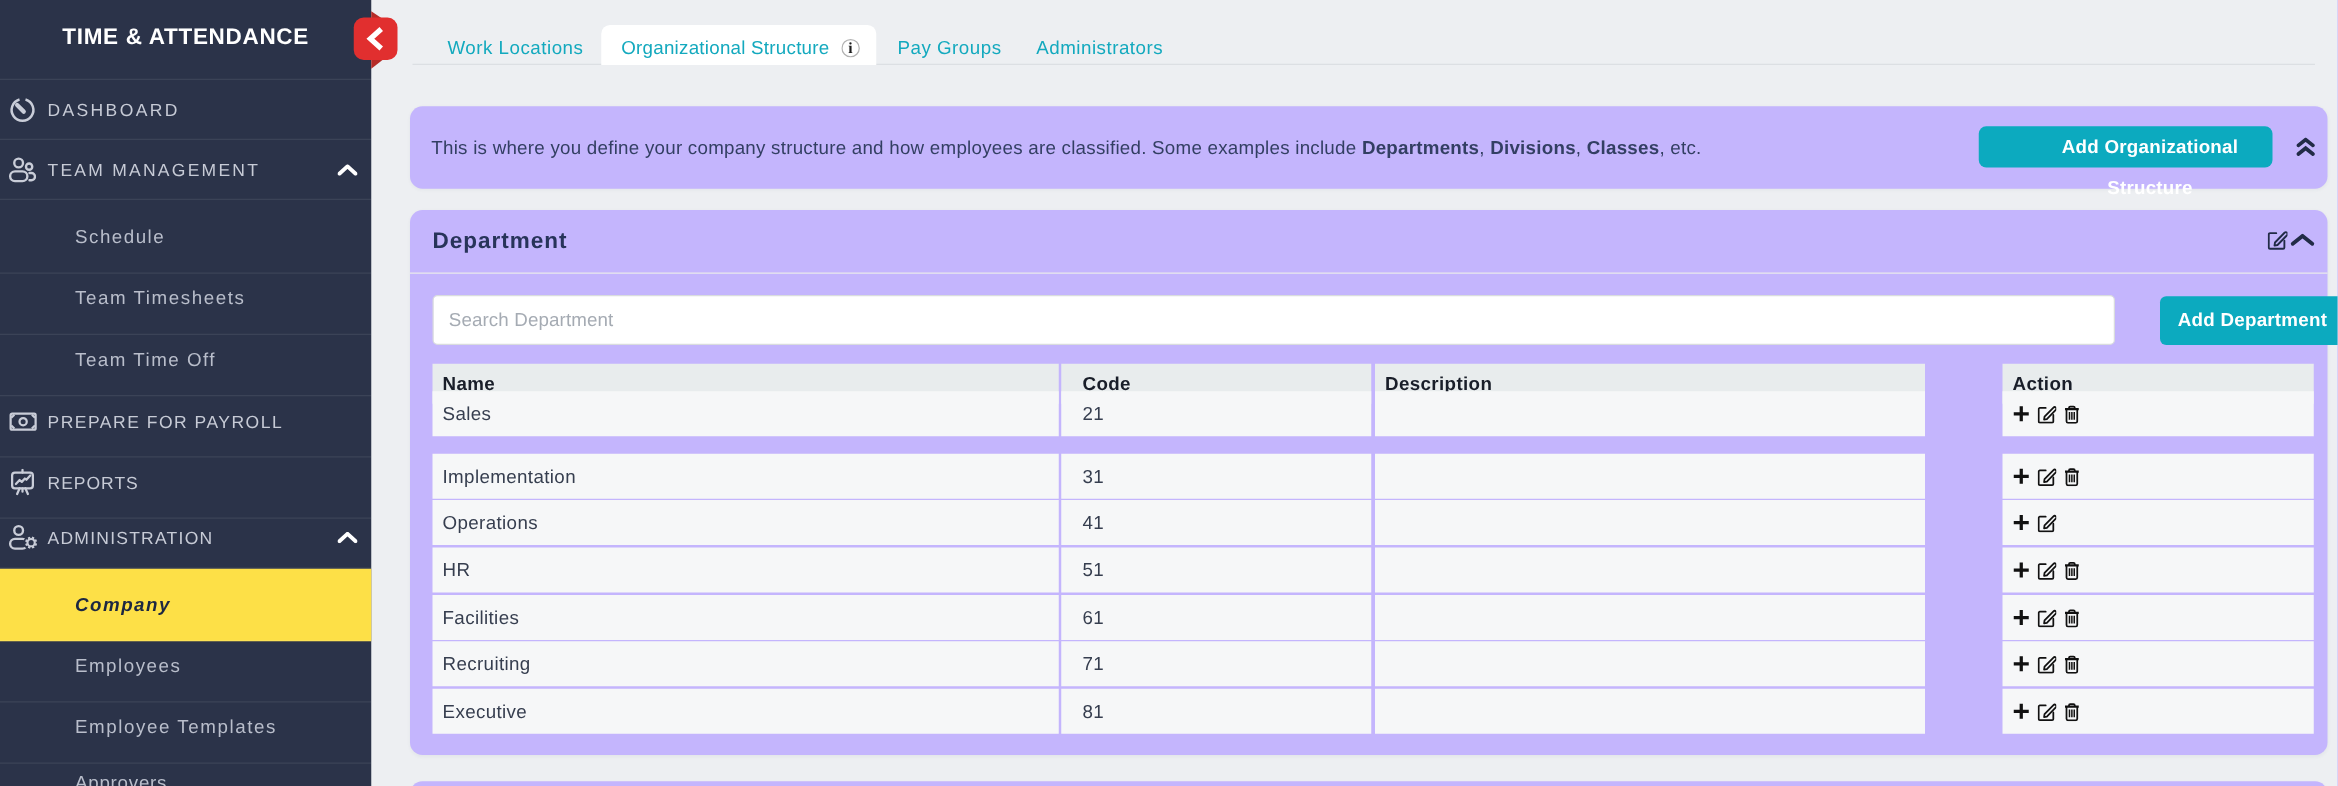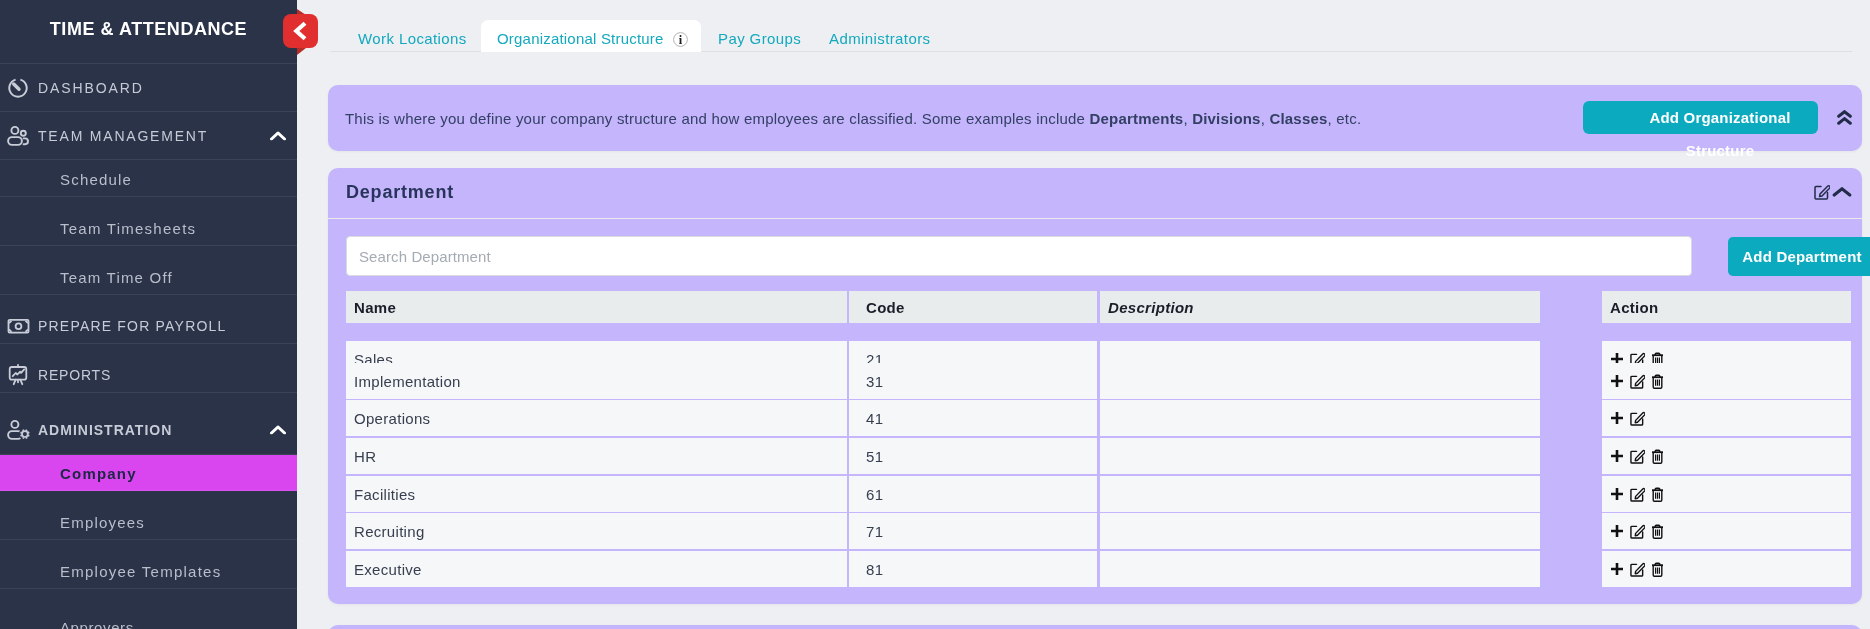--- a/index.html
+++ b/index.html
@@ -3,28 +3,28 @@
 <meta charset="utf-8">
 <style>
   * { margin:0; padding:0; box-sizing:border-box; }
   html,body { width:1870px; height:629px; overflow:hidden; }
   body { font-family:"Liberation Sans", sans-serif; background:#edeff2; position:relative; }
 
   
   #sidebar { position:absolute; left:0; top:0; width:297px; height:629px; background:#2b3349; }
   #sb-title { position:absolute; left:0; top:19px; width:297px; text-align:center; color:#fff;
     font-size:18px; font-weight:700; letter-spacing:0.55px; }
-  .sb-row { position:absolute; left:0; width:297px; height:36px;
+  .sb-row { position:absolute; left:0; width:297px; height:58px;
     border-bottom:1px solid rgba(255,255,255,0.08); color:#c7cbd6; }
   .sb-row .txt { position:absolute; left:38px; top:50%; transform:translateY(-50%);
     font-size:14px; letter-spacing:1.6px; }
   .sb-row .sub { left:60px; font-size:15px; letter-spacing:0.6px; color:#b9becb; }
   .sb-row svg.mi { position:absolute; left:7px; top:50%; transform:translateY(-50%); }
   .sb-row svg.chev { position:absolute; right:11px; top:50%; transform:translateY(-50%); }
-  .sb-sel { background:#d946ef; color:#1c2742; }
+  .sb-sel { background:#fde047; color:#1c2742;font-style:italic; }
   .sb-sel .sub { color:#1c2742; font-weight:700; letter-spacing:0.4px; }
 
   
   #redbtn { position:absolute; left:283px; top:14px; width:35px; height:34px; background:#e12f2f; border-radius:8px; z-index:5; }
   #redtail-t { position:absolute; left:297px; top:9px; width:0; height:0; z-index:4;
     border-left:9px solid #b52c28; border-top:6px solid transparent; }
   #redtail-b { position:absolute; left:297px; top:48px; width:0; height:0; z-index:4;
     border-left:9px solid #b52c28; border-bottom:7px solid transparent; }
 
   
@@ -50,21 +50,21 @@
   #btn-ad { position:absolute; left:1400px; top:69px; width:148px; height:39px; background:#0caabf; border-radius:5px;
     color:#fff; font-weight:700; font-size:15px; text-align:center; line-height:39px; letter-spacing:0.2px; }
 
   
   #tbl { position:absolute; left:18px; top:123px; width:1505px; }
   .trow { position:absolute; left:0; width:1505px; }
   .cell { position:absolute; top:0; height:100%; display:flex; align-items:center; padding-left:8px;
     font-size:15px; color:#363e4f; letter-spacing:0.3px; }
   .c1 { left:0; width:501px; }
   .c2 { left:503px; width:248px;padding-left:17px; }
-  .c3 { left:754px; width:440px;font-style:italic; }
+  .c3 { left:754px; width:440px; }
   .c4 { left:1256px; width:249px; }
   .hrow { height:32px; }
   .hrow .cell { background:#e8eced; font-weight:700; color:#191e29; }
   .drow { height:36px; }
   .drow .cell { background:#f6f7f8; }
   .icons { display:flex; align-items:center; gap:6px; }
 </style>
 </head>
 <body>
 
@@ -115,21 +115,21 @@
   <div class="sb-row" style="top:357px;padding-left:28px;">
     <svg class="mi" width="22" height="22" viewBox="0 0 22 22" fill="none" stroke="#c9cdd8" stroke-width="1.8" stroke-linecap="round" stroke-linejoin="round">
       <path d="M11 0.9 v2.1"></path>
       <rect x="2.7" y="3" width="16.6" height="12.6" rx="2.2"></rect>
       <path d="M5.7 12.2 l3-3.2 1.7 1.5 2.5-2.7 1.2 1 3.1-3.4"></path>
       <path d="M8.7 15.6 L6.7 20.2 M13.3 15.6 L15.3 20.2 M11 15.6 V18.3"></path>
     </svg>
     <span class="txt" style="letter-spacing:0.8px;">REPORTS</span>
   </div>
 
-  <div class="sb-row" style="top:406px;height:49px;font-weight:bold;">
+  <div class="sb-row" style="top:406px;height:49px;">
     <svg class="mi" width="24" height="22" viewBox="0 0 24 22" fill="none" stroke="#c9cdd8" stroke-width="1.9" stroke-linecap="round" stroke-linejoin="round">
       <circle cx="7.9" cy="5.4" r="3.5"></circle>
       <rect x="1.1" y="12.1" width="13.8" height="7.8" rx="3.9"></rect>
       <circle cx="17.9" cy="15.1" r="6.1" fill="#2b3349" stroke="none"></circle>
       <circle cx="17.9" cy="15.1" r="2.9" stroke-width="1.7"></circle>
       <path d="M21.05 16.37 L22.35 16.90 M19.23 18.23 L19.78 19.52 M16.63 18.25 L16.10 19.55 M14.77 16.43 L13.48 16.98 M14.75 13.83 L13.45 13.30 M16.57 11.97 L16.02 10.68 M19.17 11.95 L19.70 10.65 M21.03 13.77 L22.32 13.22" stroke-width="1.9" stroke-linecap="butt"></path>
     </svg>
     <span class="txt" style="letter-spacing:1.0px;">ADMINISTRATION</span>
     <svg class="chev" width="16" height="9" viewBox="0 0 16 9" fill="none" stroke="#fff" stroke-width="3" stroke-linecap="round" stroke-linejoin="miter">
         <path d="M1.5 7.5 L8 1.5 L14.5 7.5"></path>
@@ -191,21 +191,21 @@
   <div id="search">Search Department</div>
   <div id="btn-ad">Add Department</div>
 
   <div id="tbl">
     <div class="trow hrow" style="top:0;">
       <div class="cell c1">Name</div>
         <div class="cell c2">Code</div>
         <div class="cell c3">Description</div>
         <div class="cell c4">Action</div>
     </div>
-    <div class="trow drow" style="top:50px;text-align:right;">
+    <div class="trow drow" style="top:22px;text-align:right;">
       <div class="cell c1">Sales</div>
         <div class="cell c2">21</div>
         <div class="cell c3"></div>
       <div class="cell c4">
           <span class="icons">
             <svg width="14" height="14" viewBox="0 0 14 14">
               <path d="M7 1 V13 M1 7 H13" stroke="#111" stroke-width="2.6"></path>
             </svg>
             <svg width="15" height="15" viewBox="0 0 16 16" fill="none" stroke="#111" stroke-width="1.5" stroke-linecap="round" stroke-linejoin="round">
               <path d="M13.5 8.5 V14 a1 1 0 0 1 -1 1 H2 a1 1 0 0 1 -1 -1 V3.5 a1 1 0 0 1 1 -1 H7"></path>

